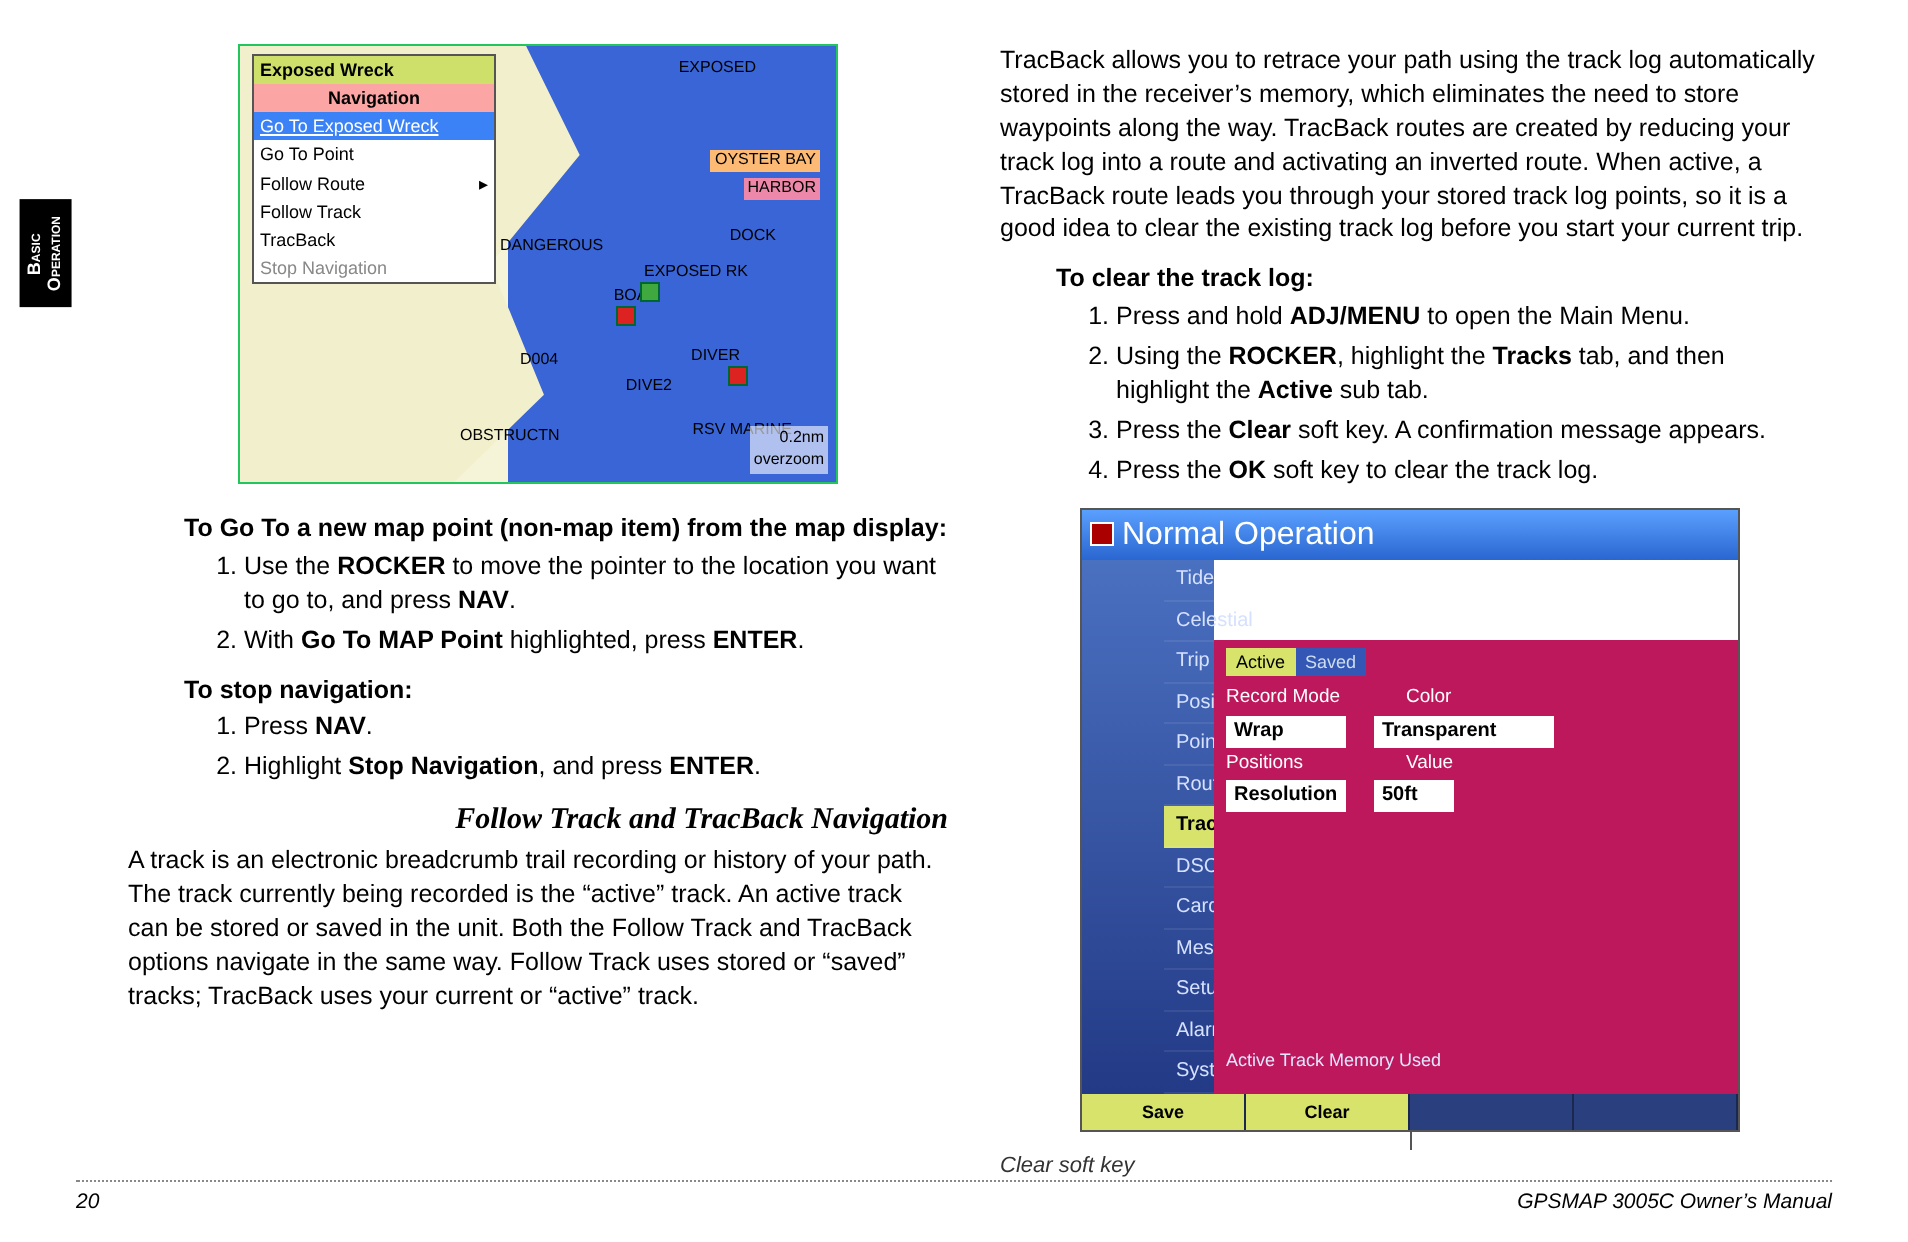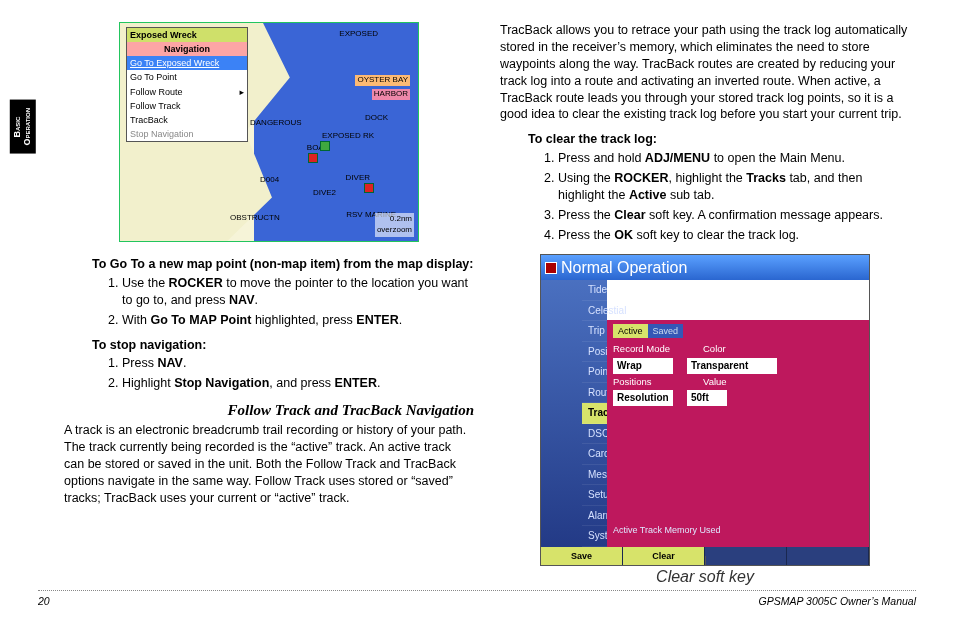--- a/index.html
+++ b/index.html
@@ -126,22 +126,22 @@
   .fld-r{ width:50px; font-size:9.5px; margin-left:14px;}
   .membar{ position:absolute; left:6px; right:6px; bottom:8px;}
   .memlabel{ font-size:9px; color:#dfe8ff; margin-bottom:2px;}
   .memtrack{ background:#fff; height:12px; position:relative;}
   .memfill{ background:#3c6fe0; height:100%;}
   .mempct{ position:absolute; left:50%; top:0; transform:translateX(-50%); font-size:9px; color:#000;}
   .fs-soft{ display:flex; background:#2a3f7e;}
   .fs-soft div{ flex:0 0 25%; text-align:center; font-size:9px; color:#dfe8ff; padding:3px 0; border-right:1px solid #1a2850;}
   .fs-soft div.on{ background:#d7e36a; color:#000; font-weight:bold;}
   .fig-caption{
-    text-align:center; font-style:italic; font-size:16px; color:#333;
-    position:relative;
+    font-style:italic; font-size:11px; color:#333;
+    margin-top:10px; position:relative;
   }
   .callout-line{
     position:absolute; left:50%; top:-10px; width:1px; height:9px; background:#555;
   }
 
   .footer{
     position:absolute; left:38px; right:38px; bottom:14px;
     border-top:1px dotted #888;
     display:flex; justify-content:space-between;
     font-size:10.5px; font-style:italic; padding-top:4px;

